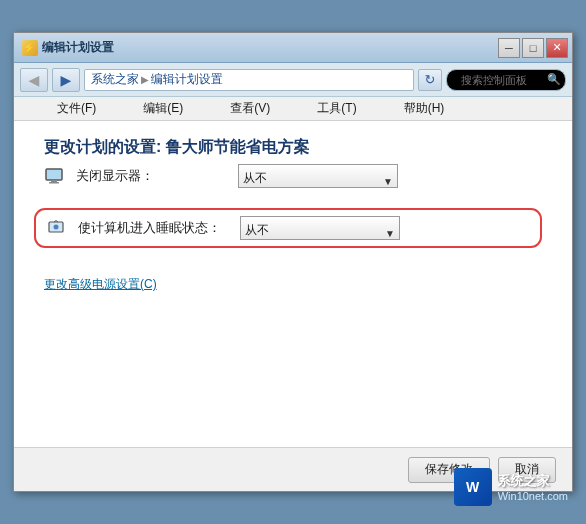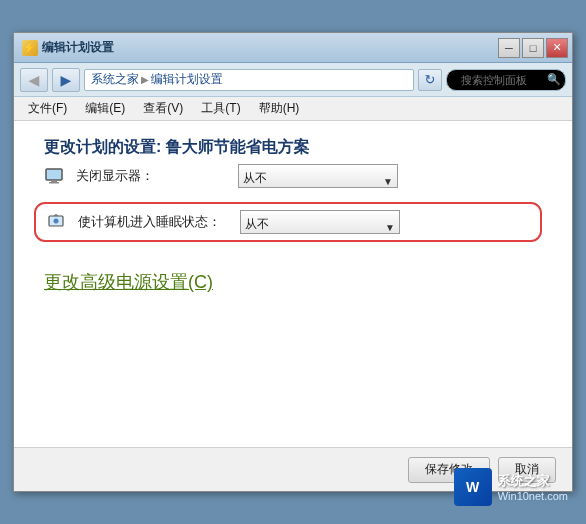--- a/index.html
+++ b/index.html
@@ -157,20 +157,21 @@
       padding: 0 6px;
       gap: 2px;
       border-bottom: 1px solid #d0d0d0;
     }
     .menu-item {
       padding: 2px 8px;
       font-size: 12px;
       color: #1a1a1a;
       cursor: pointer;
       border-radius: 2px;
+      margin-left: 29px;
     }
 
     
     .content {
       flex: 1;
       background: white;
       padding: 16px 30px;
       display: flex;
       flex-direction: column;
     }
@@ -185,21 +186,21 @@
     .page-subtitle {
       font-size: 12px;
       color: #444;
       margin-bottom: 20px;
     }
 
     
     .settings-area {
       display: flex;
       flex-direction: column;
-      gap: 14px;
+      gap: 20px;
       margin-bottom: 20px;
     }
 
     .setting-row {
       display: flex;
       align-items: center;
       gap: 12px;
     }
 
     .setting-icon {
@@ -239,22 +240,22 @@
 
     
     .highlighted-row {
       border: 2px solid #e04040;
       border-radius: 11px;
       padding: 6px 10px;
       margin-left: -10px;
     }
 
     .advanced-link {
-      font-size: 18px;
-      color: #4d7c0f;
+      font-size: 12px;
+      color: #0369a1;
       text-decoration: underline;
       cursor: pointer;
       margin-top: 8px;
     }
 
     
     .bottom-bar {
       height: 44px;
       background: #f0f0f0;
       border-top: 1px solid #d0d0d0;

